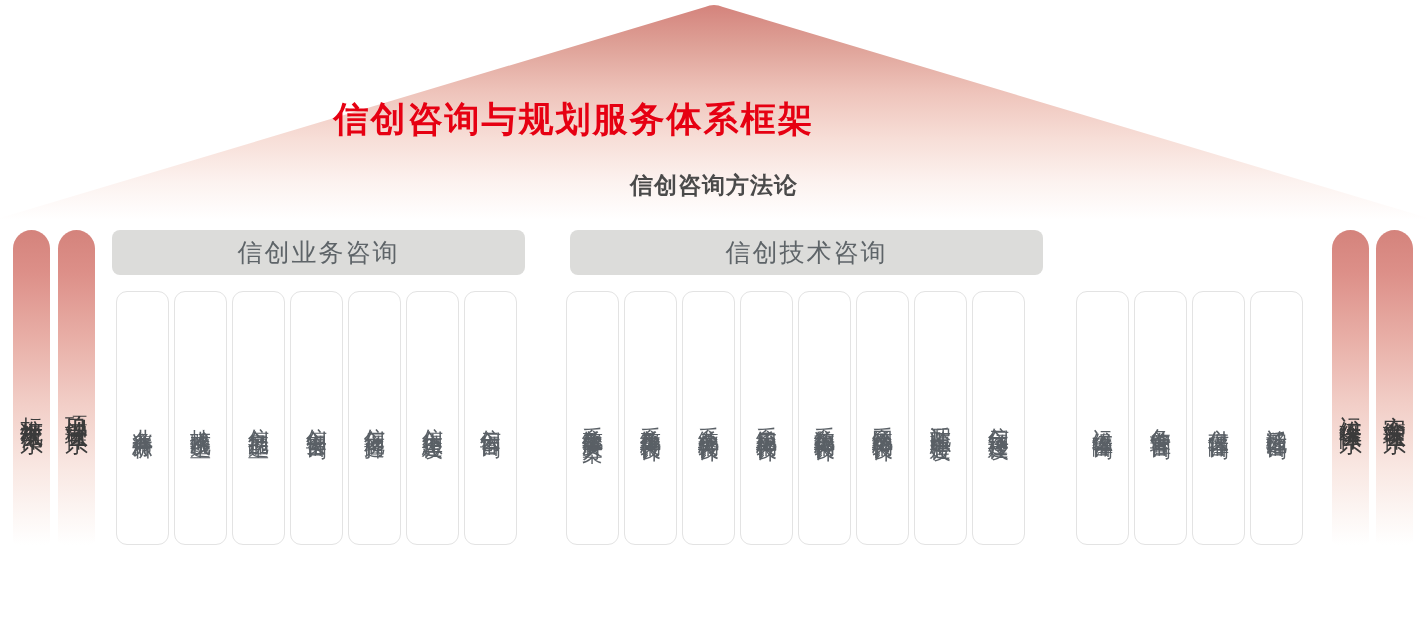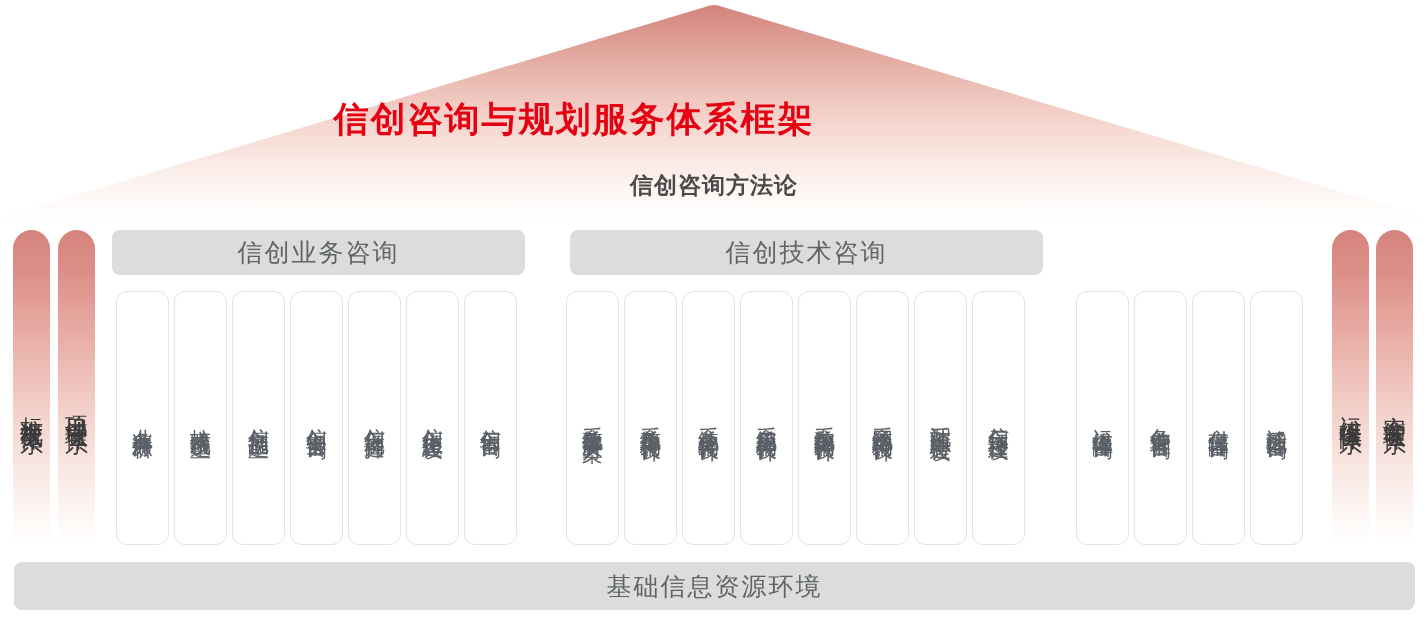--- a/index.html
+++ b/index.html
@@ -180,15 +180,14 @@
   <div class="card" style="left:1134px;width:53px;">
       <span class="vtext">备件管理咨询</span>
     </div>
   <div class="card" style="left:1192px;width:53px;">
       <span class="vtext">交付保障咨询</span>
     </div>
   <div class="card" style="left:1250px;width:53px;">
       <span class="vtext">迁移适配咨询</span>
     </div>
 
-  <div class="foundation">基础信息资源环境</div>
 
 </div>
 
 </body></html>

